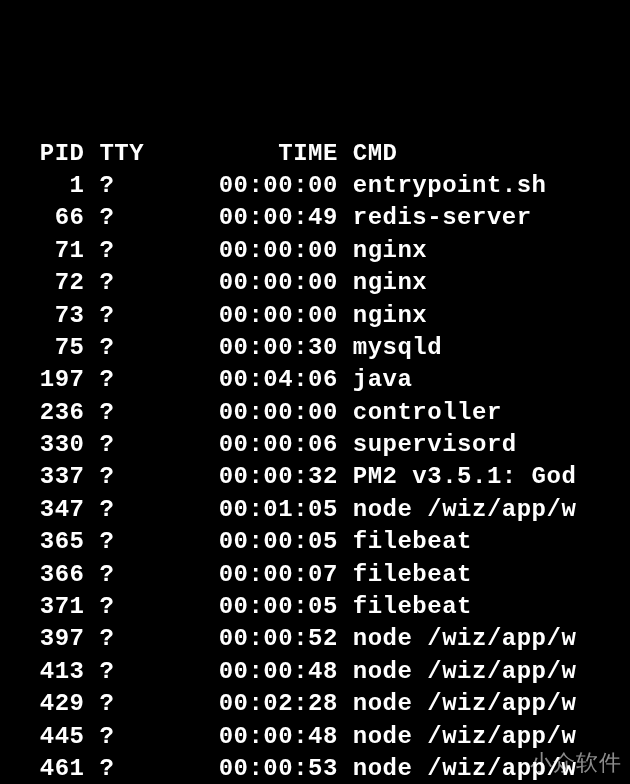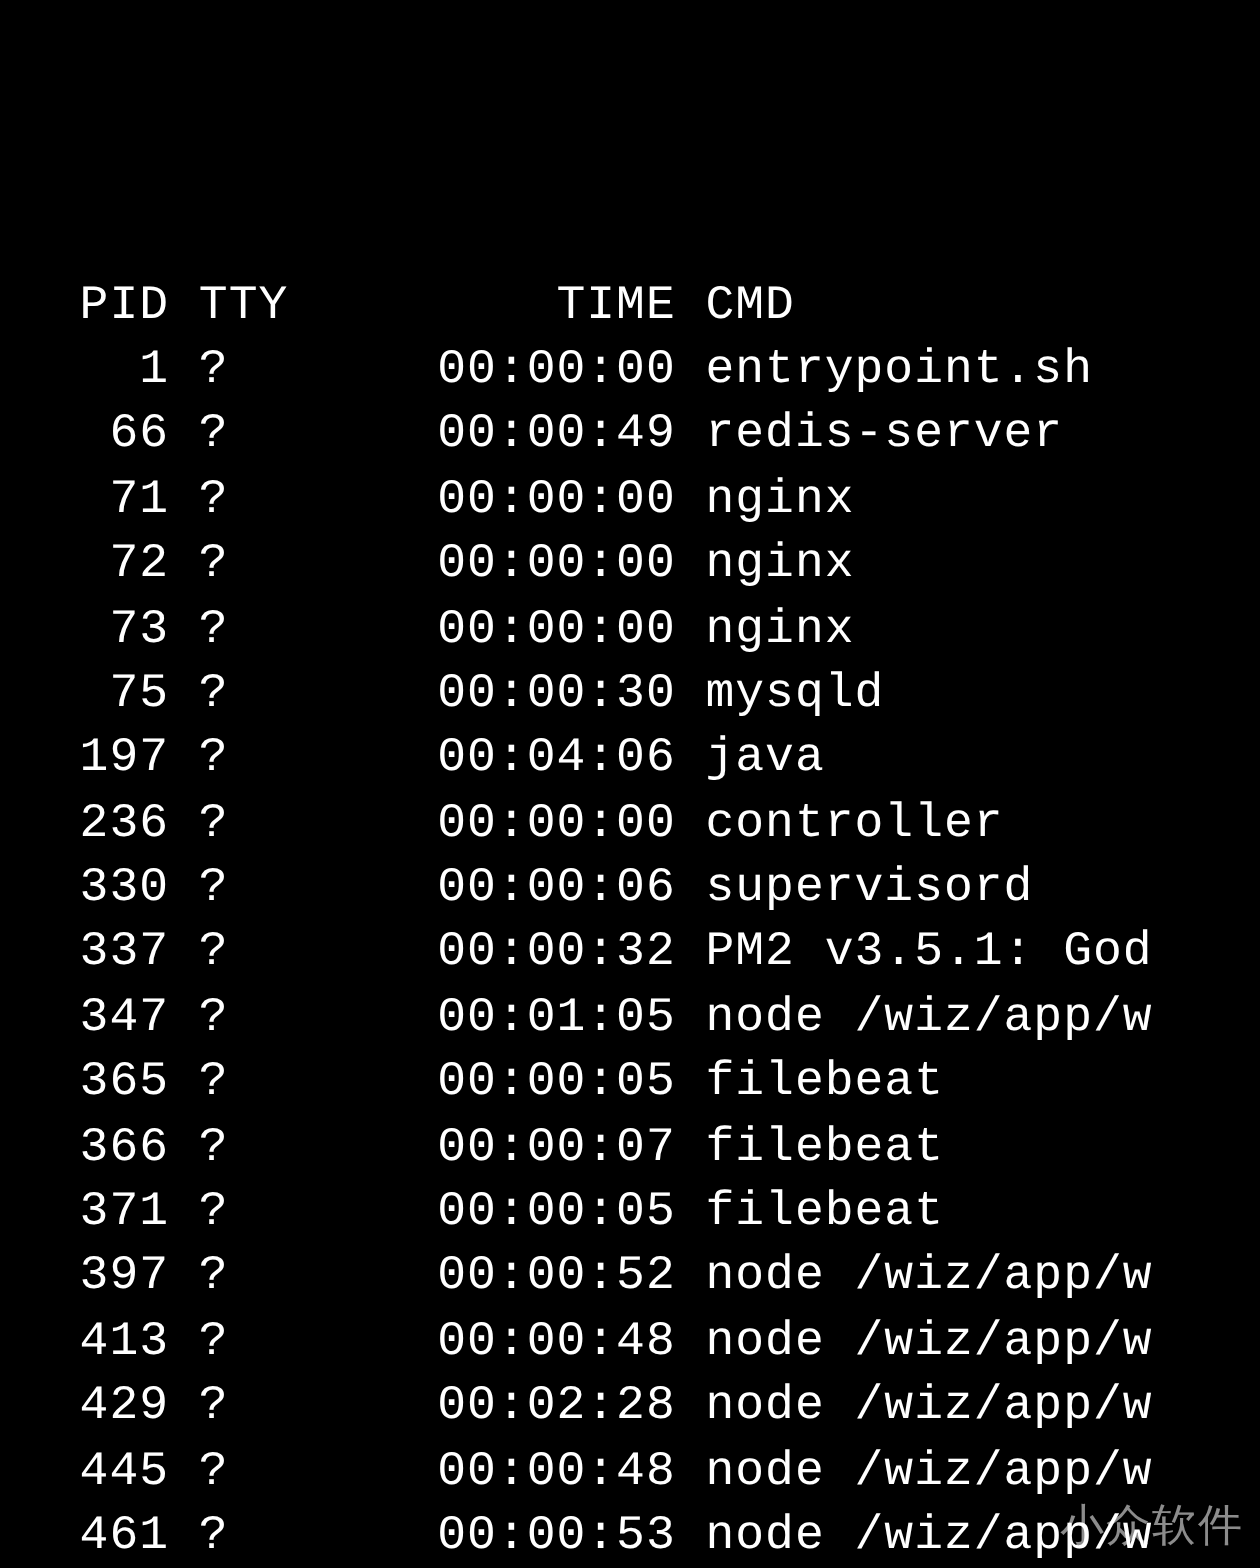--- a/index.html
+++ b/index.html
@@ -15,20 +15,21 @@
       line-height: 1.35;
       padding: 8px 10px;
       width: 630px;
       height: 784px;
       overflow: hidden;
       white-space: pre;
       letter-spacing: 0.5px;
     }
     .row {
       display: block;
+      font-weight: bold;
     }
     .watermark {
       position: absolute;
       bottom: 6px;
       right: 8px;
       color: rgba(255,255,255,0.55);
       font-size: 22px;
       font-family: sans-serif;
       letter-spacing: 1px;
     }

